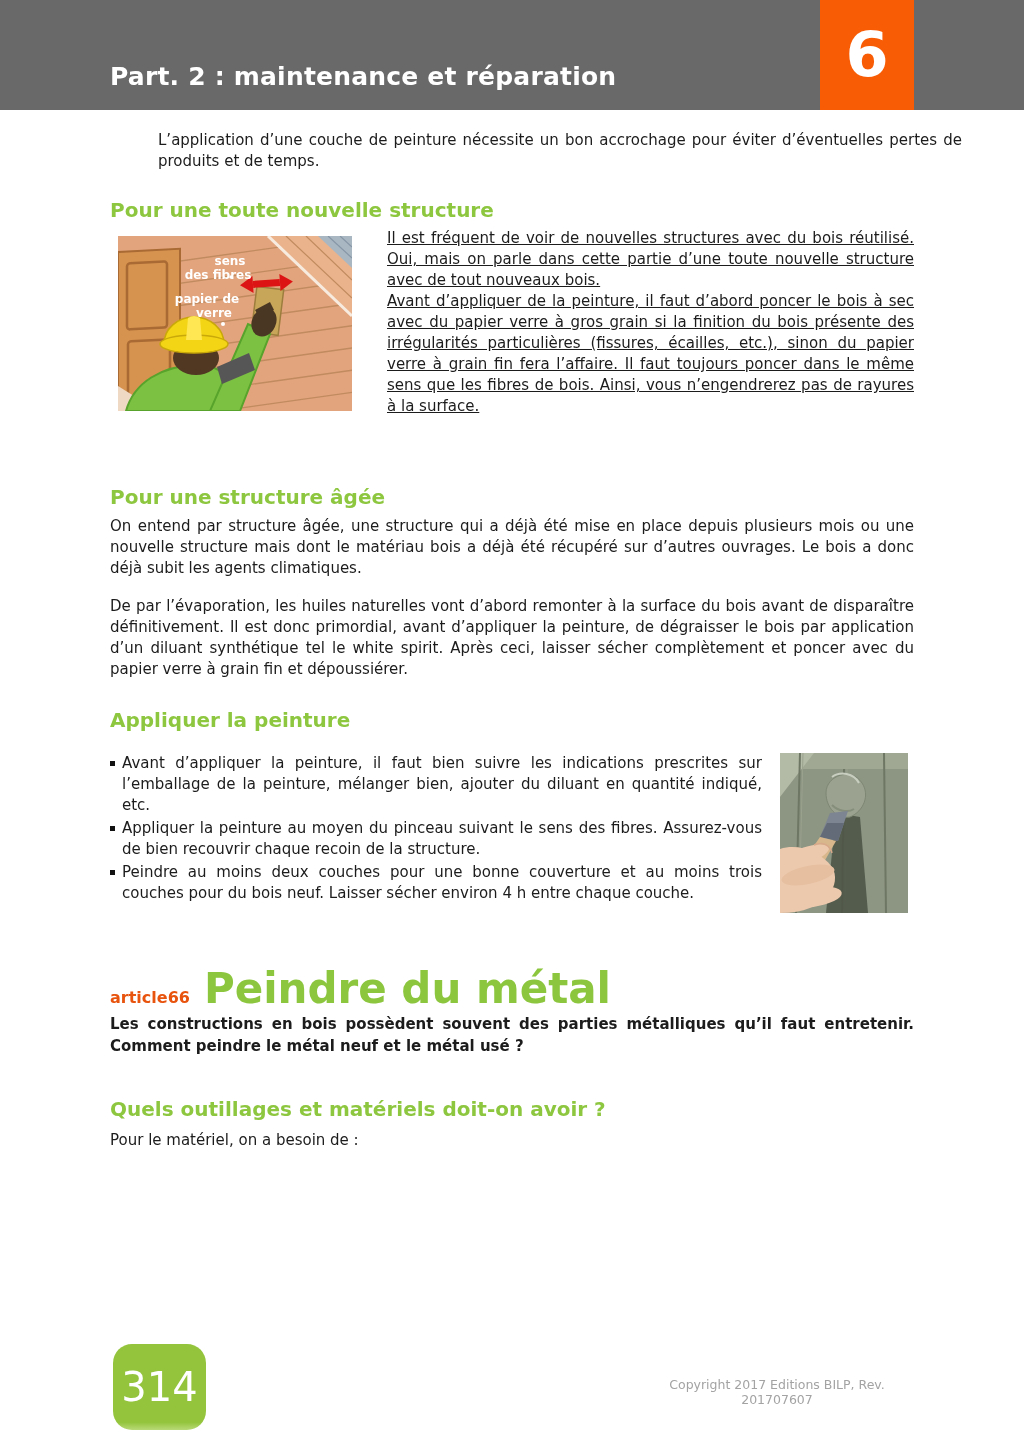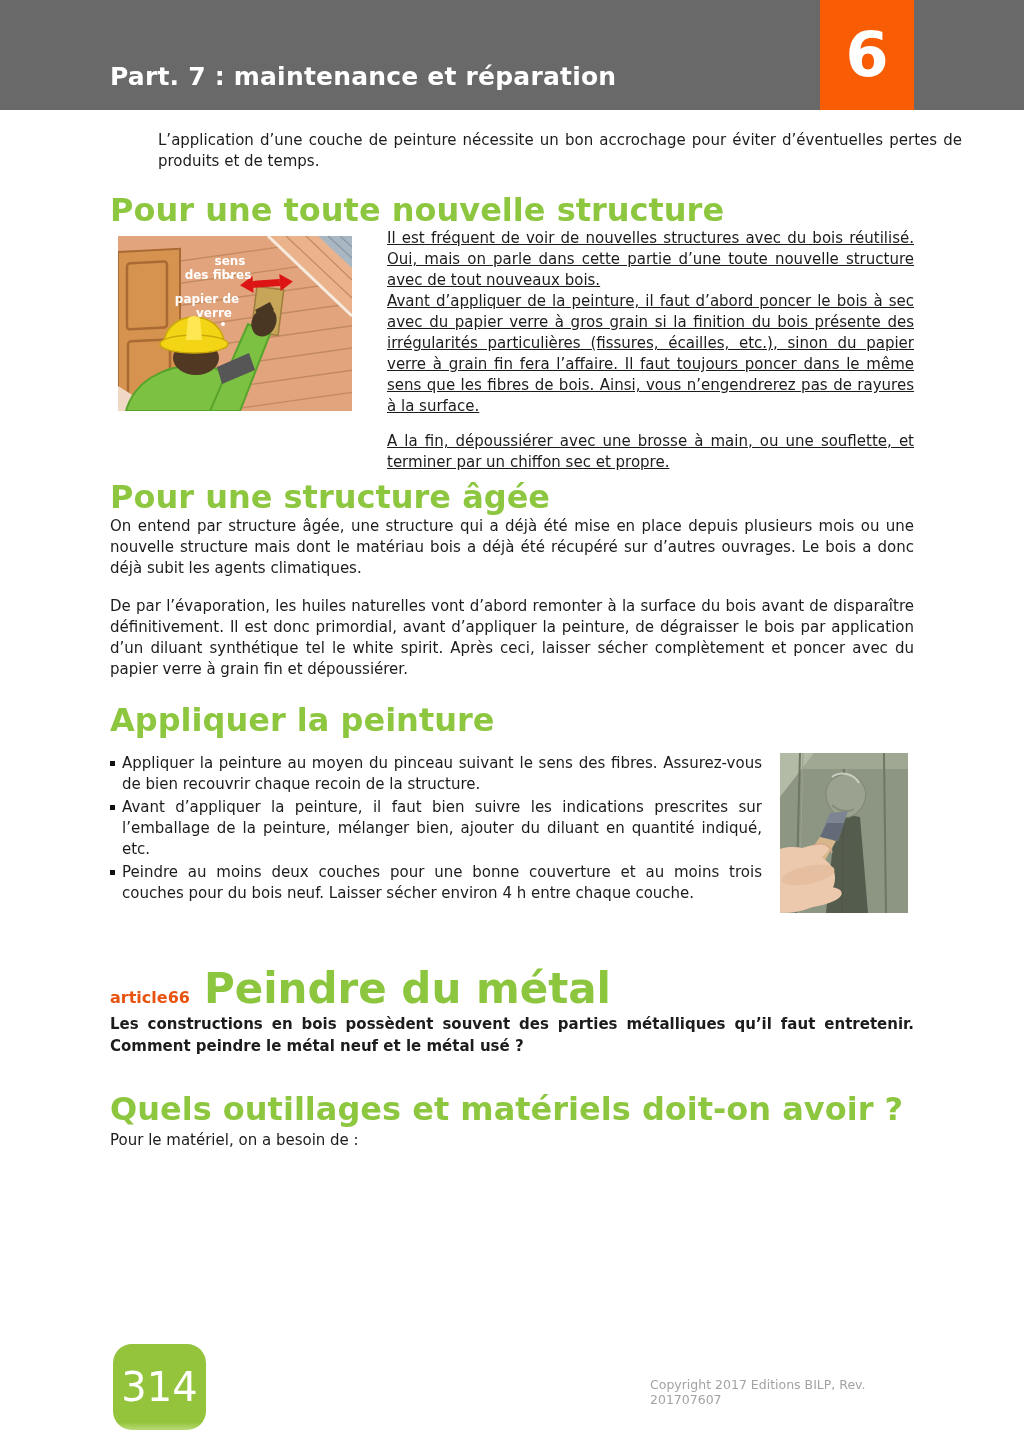--- a/index.html
+++ b/index.html
@@ -3,21 +3,21 @@
 <meta charset="utf-8">
 <style>
   html,body{margin:0;padding:0;}
   body{
     width:1024px;height:1436px;position:relative;background:#ffffff;
     font-family:"DejaVu Sans","Liberation Sans",sans-serif;color:#1c1c1c;
     overflow:hidden;
   }
   .abs{position:absolute;}
   p{margin:0;font-size:15px;line-height:21px;text-align:justify;}
-  h2{margin:0;font-size:32px;line-height:28px;font-weight:bold;color:#8dc63f;}
+  h2{margin:0;font-size:20px;line-height:28px;font-weight:bold;color:#8dc63f;}
 
   
   .header{top:0;left:0;width:1024px;height:110px;background:#696969;}
   .header-title{left:110px;top:62px;color:#ffffff;font-size:25px;font-weight:bold;letter-spacing:.2px;}
   .chapter-box{left:820px;top:0;width:94px;height:110px;background:#f85c05;
     display:flex;align-items:center;justify-content:center;}
   .chapter-box span{color:#ffffff;font-size:62px;font-weight:bold;line-height:1;}
 
   
   .intro{top:130px;left:110px;width:804px;margin-left:48px;}
@@ -40,30 +40,30 @@
   .article-title{color:#8cc63e;font-size:42px;font-weight:bold;line-height:1;}
   .lead{top:1013px;left:110px;width:804px;font-weight:bold;line-height:22px;}
   .h2-tools{top:1095px;left:110px;}
   .p-tools{top:1130px;left:110px;width:804px;text-align:left;}
 
   
   .page-box{left:113px;top:1344px;width:93px;height:86px;
     background:linear-gradient(#93c43c 0,#93c43c 91%,#b9da78 100%);
     display:flex;align-items:center;justify-content:center;border-radius:19px;}
   .page-box span{color:#ffffff;font-size:40px;line-height:1;}
-  .copyright{top:1377px;left:650px;width:254px;text-align:left;
+  .copyright{top:1377px;left:650px;width:254px;text-align:center;
     font-size:12.5px;color:#a3a3a3;}
 
   svg text{font-family:"DejaVu Sans","Liberation Sans",sans-serif;}
 </style>
 </head>
 <body>
 
 <div class="abs header">
-  <div class="abs header-title">Part. 7 : maintenance et réparation</div>
+  <div class="abs header-title">Part. 2 : maintenance et réparation</div>
   <div class="abs chapter-box">
     <span>6</span>
   </div>
 </div>
 
 <p class="abs intro">L’application d’une couche de peinture nécessite un bon accrochage pour éviter d’éventuelles pertes de produits et de temps.</p>
 
 <h2 class="abs h2-new">Pour une toute nouvelle structure</h2>
 
 <div class="abs fig-illu">
@@ -133,31 +133,30 @@
     <text x="112" y="29" text-anchor="middle" font-size="12" font-weight="bold" fill="#ffffff">sens</text>
     <text x="100" y="43" text-anchor="middle" font-size="12" font-weight="bold" fill="#ffffff">des fibres</text>
     <text x="89" y="67" text-anchor="middle" font-size="12" font-weight="bold" fill="#ffffff">papier de</text>
     <text x="96" y="81" text-anchor="middle" font-size="12" font-weight="bold" fill="#ffffff">verre</text>
   </svg>
 </div>
 
 <div class="abs fig-col">
   <p>Il est fréquent de voir de nouvelles structures avec du bois réutilisé. Oui, mais on parle dans cette partie d’une toute nouvelle structure avec de tout nouveaux bois.</p>
   <p> Avant d’appliquer de la peinture, il faut d’abord poncer le bois à sec avec du papier verre à gros grain si la finition du bois présente des irrégularités particulières (fissures, écailles, etc.), sinon du papier verre à grain fin fera l’affaire. Il faut toujours poncer dans le même sens que les fibres de bois. Ainsi, vous n’engendrerez pas de rayures à la surface.</p>
-  <p class="p3">A la fin, dépoussiérer avec une brosse à main, ou une souflette, et terminer par un chiffon sec et propre.</p>
 </div>
 
 <h2 class="abs h2-aged">Pour une structure âgée</h2>
 <p class="abs p-aged1">On entend par structure âgée, une structure qui a déjà été mise en place depuis plusieurs mois ou une nouvelle structure mais dont le matériau bois a déjà été récupéré sur d’autres ouvrages. Le bois a donc déjà subit les agents climatiques.</p>
 <p class="abs p-aged2">De par l’évaporation, les huiles naturelles vont d’abord remonter à la surface du bois avant de disparaître définitivement. Il est donc primordial, avant d’appliquer la peinture, de dégraisser le bois par application d’un diluant synthétique tel le white spirit. Après ceci, laisser sécher complètement et poncer avec du papier verre à grain fin et dépoussiérer.</p>
 
 <h2 class="abs h2-apply">Appliquer la peinture</h2>
 <ul class="abs bullets">
+  <li>Avant d’appliquer la peinture, il faut bien suivre les indications prescrites sur l’emballage de la peinture, mélanger bien, ajouter du diluant en quantité indiqué, etc.</li>
   <li>Appliquer la peinture au moyen du pinceau suivant le sens des fibres. Assurez-vous de bien recouvrir chaque recoin de la structure.</li>
-  <li>Avant d’appliquer la peinture, il faut bien suivre les indications prescrites sur l’emballage de la peinture, mélanger bien, ajouter du diluant en quantité indiqué, etc.</li>
   <li>Peindre au moins deux couches pour une bonne couverture et au moins trois couches pour du bois neuf. Laisser sécher environ 4 h entre chaque couche.</li>
 </ul>
 
 <div class="abs photo">
   <svg width="128" height="160" viewBox="0 0 128 160">
 
     <rect width="128" height="160" fill="#8d9583"></rect>
     <rect x="0" y="0" width="128" height="16" fill="#a0a893"></rect>
     <polygon points="0,0 34,0 0,44" fill="#b3baa6"></polygon>
 

